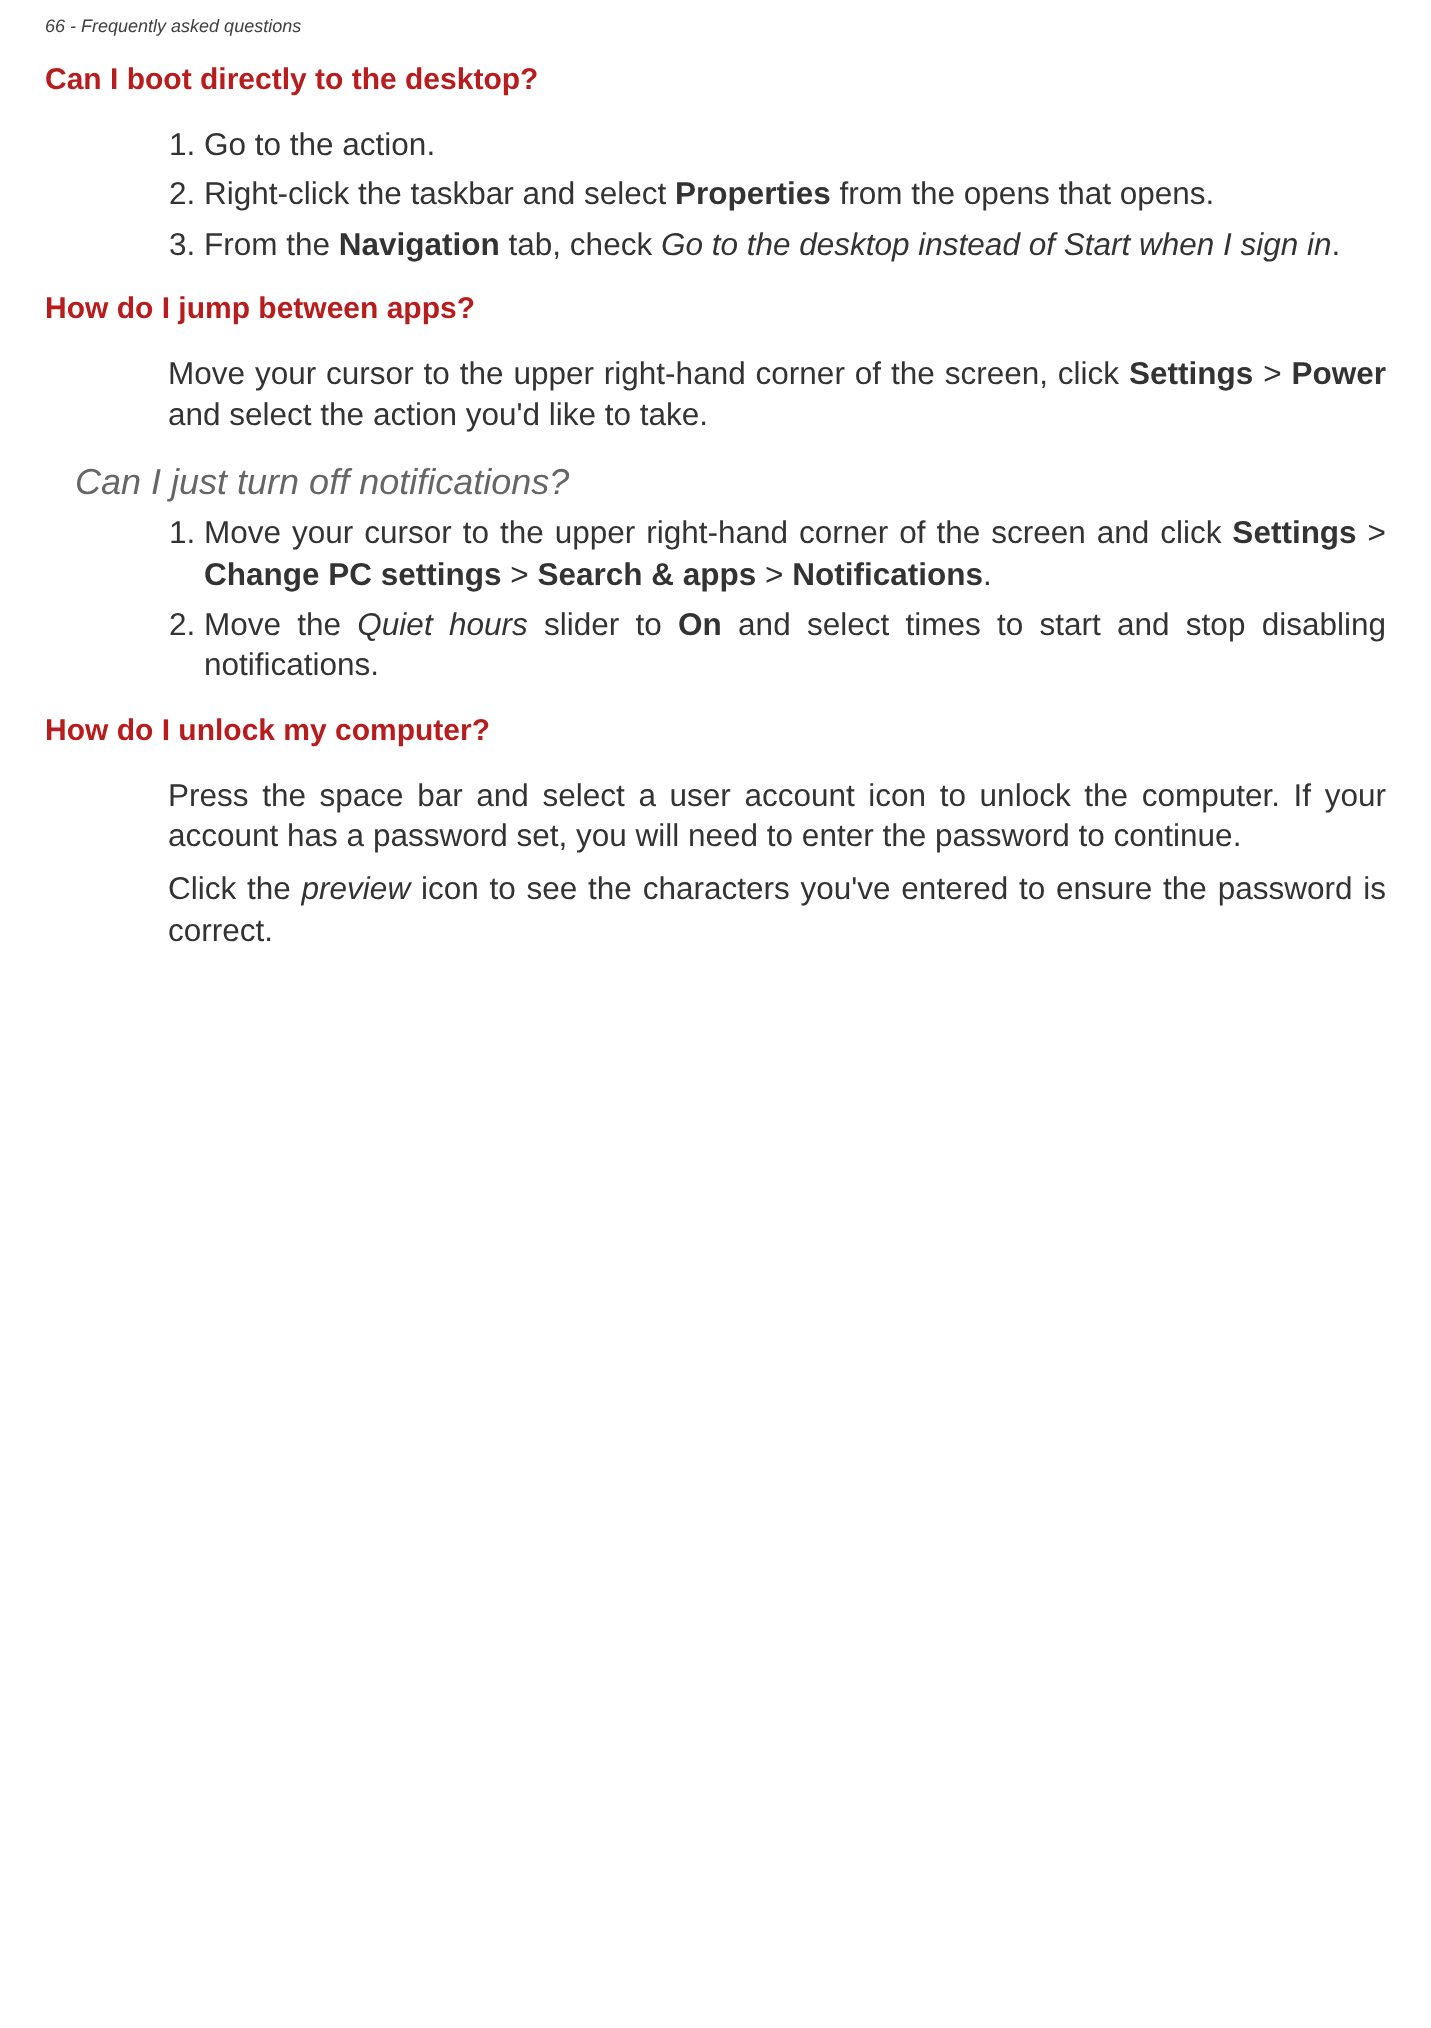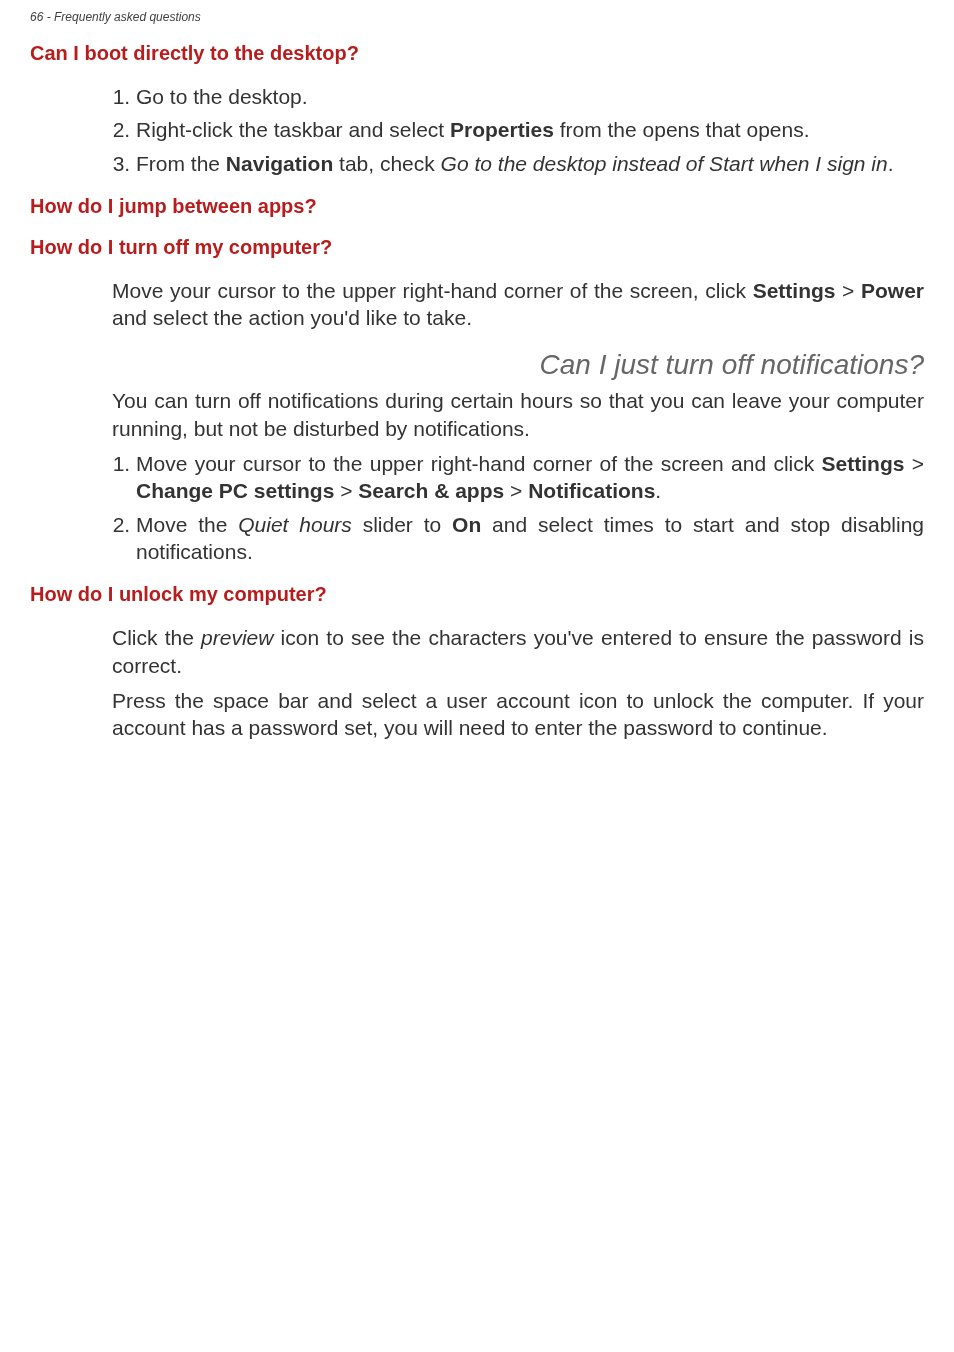--- a/index.html
+++ b/index.html
@@ -20,26 +20,25 @@
     color: #404040;
     margin: 0 0 18px 0;
   }
   h2.section {
     font-size: 20px;
     color: #b91c1c;
     font-weight: bold;
     margin: 18px 0 18px 0;
   }
   h3.subsection {
-    font-size: 28px;
+    font-size: 24px;
     color: #666;
     font-style: italic;
     font-weight: normal;
     margin: 18px 0 6px 20px;
-    text-align: right;
   }
   .body-text {
     font-size: 21px;
     color: #333;
     margin: 0 0 8px 82px;
     line-height: 1.3;
     text-align: justify;
   }
   ol.steps {
     font-size: 21px;
@@ -62,40 +61,38 @@
 <div class="page">
 
   <div class="running-head">
     <span>66</span><span> - </span><span>Frequently asked questions</span>
   </div>
 
   <h2 class="section">Can I boot directly to the desktop?</h2>
 
 
   <ol class="steps">
-    <li><span>Go to the desktop.</span></li>
+    <li><span>Go to the action.</span></li>
     <li><span>Right-click the taskbar and select </span><span class="b">Properties</span><span> from the opens that opens.</span></li>
     <li><span>From the </span><span class="b">Navigation</span><span> tab, check </span><span class="i">Go to the desktop instead of Start when I sign in</span><span>.</span></li>
   </ol>
 
   <h2 class="section">How do I jump between apps?</h2>
 
 
-  <h2 class="section">How do I turn off my computer?</h2>
 
   <p class="body-text"><span>Move your cursor to the upper right-hand corner of the screen, click </span><span class="b">Settings</span><span> &gt; </span><span class="b">Power</span><span> and select the action you'd like to take.</span></p>
 
   <h3 class="subsection">Can I just turn off notifications?</h3>
 
-  <p class="body-text">You can turn off notifications during certain hours so that you can leave your computer running, but not be disturbed by notifications.</p>
 
   <ol class="steps">
     <li><span>Move your cursor to the upper right-hand corner of the screen and click </span><span class="b">Settings</span><span> &gt; </span><span class="b">Change PC settings</span><span> &gt; </span><span class="b">Search &amp; apps</span><span> &gt; </span><span class="b">Notifications</span><span>.</span></li>
     <li><span>Move the </span><span class="i">Quiet hours</span><span> slider to </span><span class="b">On</span><span> and select times to start and stop disabling notifications.</span></li>
   </ol>
 
   <h2 class="section">How do I unlock my computer?</h2>
 
+  <p class="body-text">Press the space bar and select a user account icon to unlock the computer. If your account has a password set, you will need to enter the password to continue.</p>
+
   <p class="body-text"><span>Click the </span><span class="i">preview</span><span> icon to see the characters you've entered to ensure the password is correct.</span></p>
-
-  <p class="body-text">Press the space bar and select a user account icon to unlock the computer. If your account has a password set, you will need to enter the password to continue.</p>
 
 </div>
 
 </body></html>

